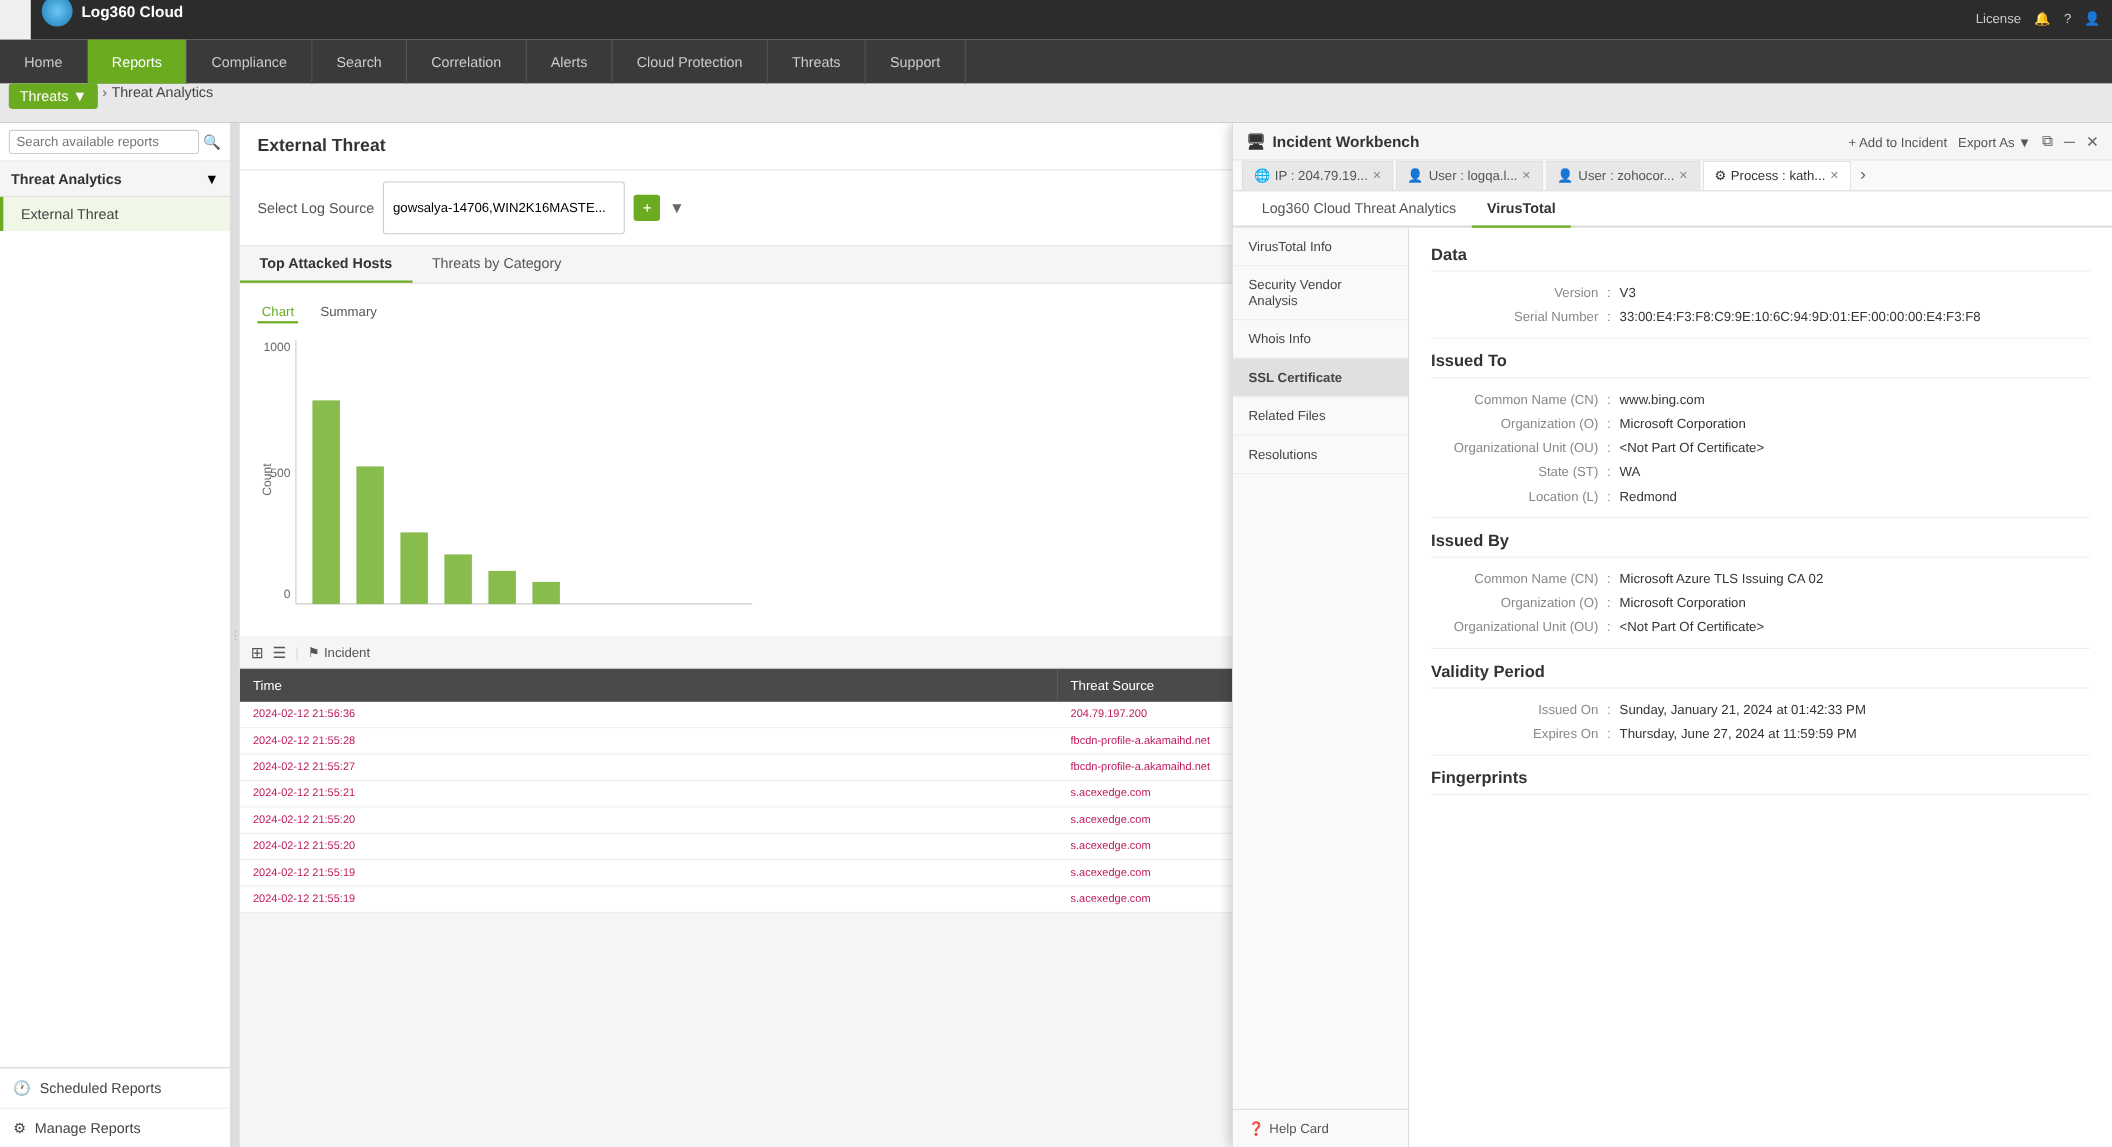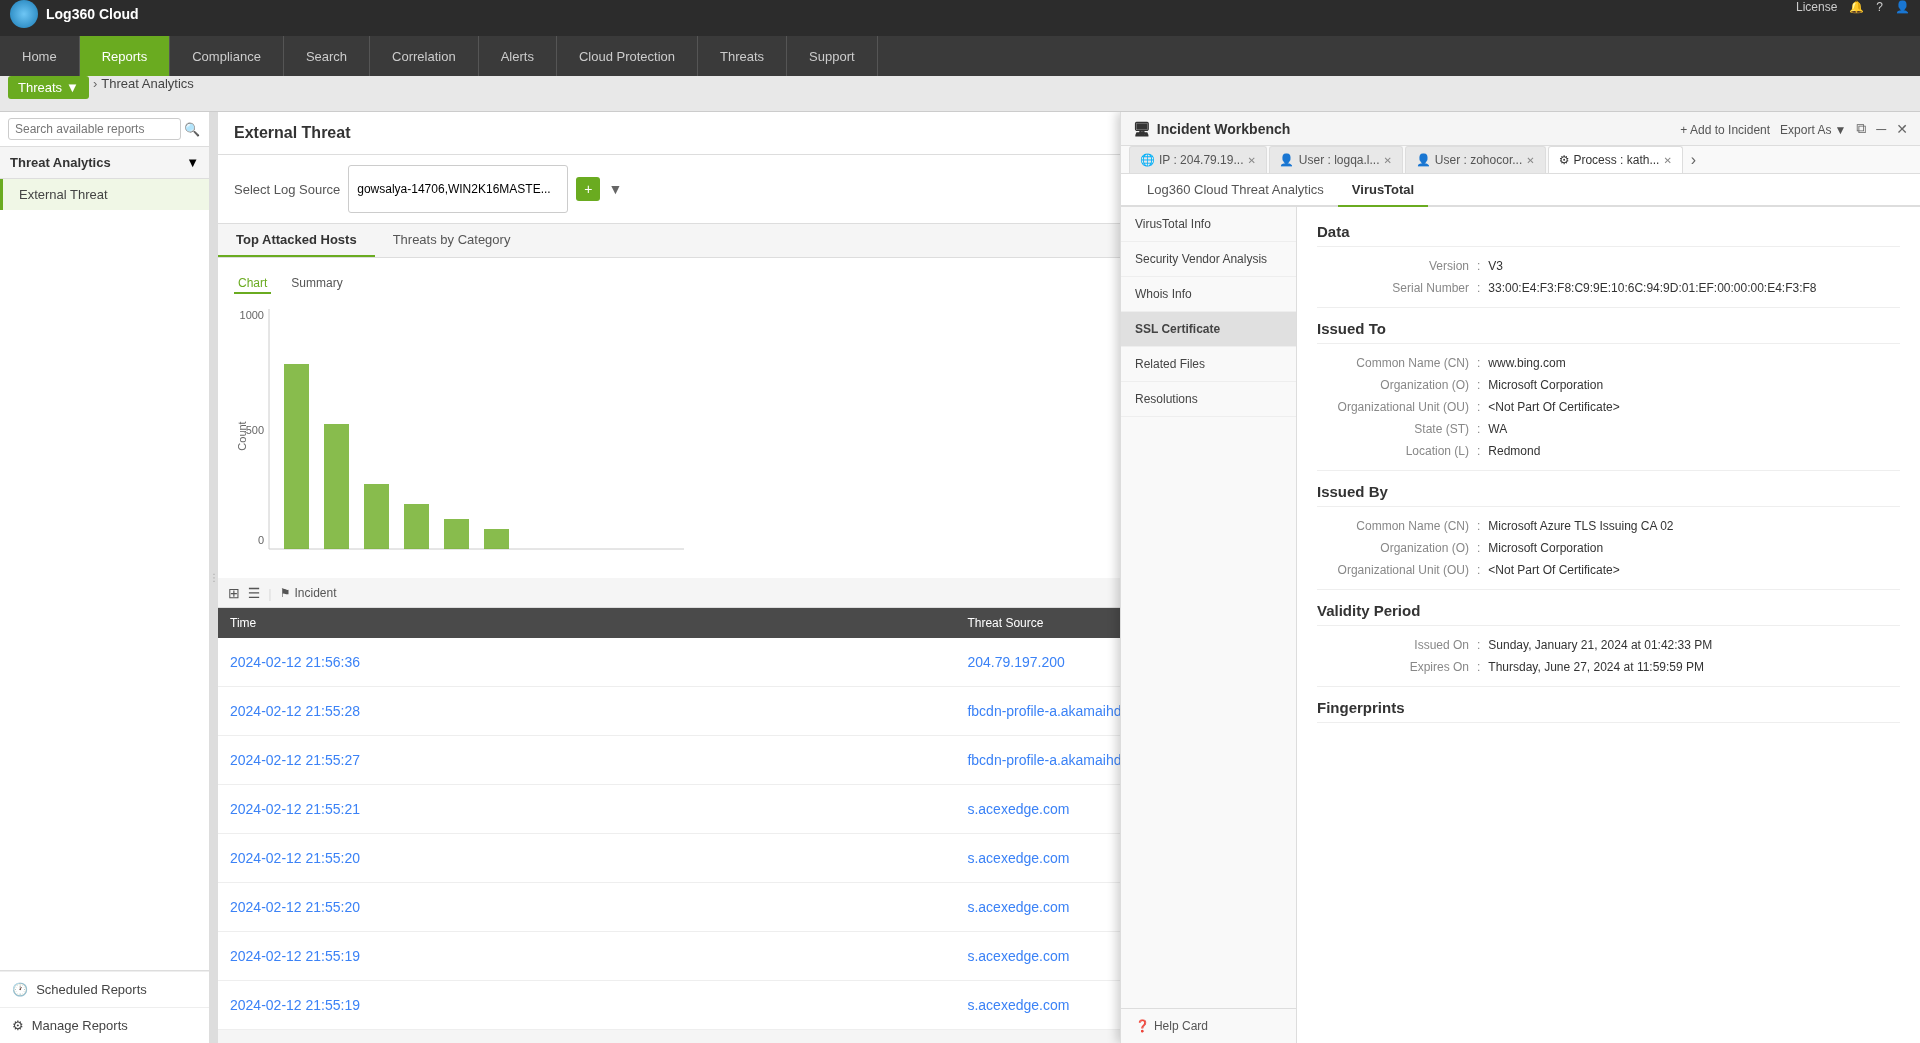--- a/index.html
+++ b/index.html
@@ -1,25 +1,26 @@
 <!DOCTYPE html>
 <html><head>
   <meta charset="utf-8">
   <style>
     * { box-sizing: border-box; margin: 0; padding: 0; }
     body { font-family: Arial, sans-serif; font-size: 13px; background: #f0f0f0; overflow: hidden; }
 
     
     .top-bar {
       display: flex;
-      align-items: flex-start;
+      align-items: flex-end;
       background: #2c2c2c;
       height: 36px;
-      padding: 0 10px;
+      padding: 12px 10px;
       justify-content: space-between;
+      margin-left: 28px;
     }
     .top-bar-left { display: flex; align-items: center; gap: 8px; }
     .logo { display: flex; align-items: center; gap: 4px; color: #fff; font-size: 14px; font-weight: bold; }
     .logo-icon { width: 28px; height: 28px; background: radial-gradient(circle, #6ec6f5, #1a7bb5); border-radius: 50%; display: flex; align-items: center; justify-content: center; }
     .top-bar-right { display: flex; align-items: center; gap: 12px; color: #ccc; font-size: 12px; }
 
     
     .nav-bar {
       display: flex;
       background: #3a3a3a;
@@ -221,21 +222,21 @@
       align-items: center;
       gap: 4px;
       font-size: 12px;
       color: #555;
       cursor: pointer;
     }
     table { width: 100%; border-collapse: collapse; }
     thead tr { background: #4a4a4a; color: #fff; }
     thead th { padding: 8px 12px; text-align: left; font-size: 12px; font-weight: normal; }
     tbody tr { border-bottom: 1px solid #eee; }
-    tbody td { padding: 16px 12px; font-size: 14px; color: #3b82f6; }
+    tbody td { padding: 6px 12px; font-size: 10px; color: #be185d; }
 
     
     .workbench-panel {
       position: absolute;
       top: 0;
       right: 0;
       width: 800px;
       height: 100%;
       background: #fff;
       border-left: 1px solid #ddd;
@@ -331,21 +332,21 @@
       font-weight: bold;
     }
 
     
     .workbench-body {
       display: flex;
       flex: 1;
       overflow: hidden;
     }
     .workbench-sidebar {
-      width: 176px;
+      width: 160px;
       border-right: 1px solid #ddd;
       background: #f9f9f9;
       display: flex;
       flex-direction: column;
     }
     .wsidebar-item {
       padding: 10px 14px;
       font-size: 12px;
       color: #444;
       cursor: pointer;

